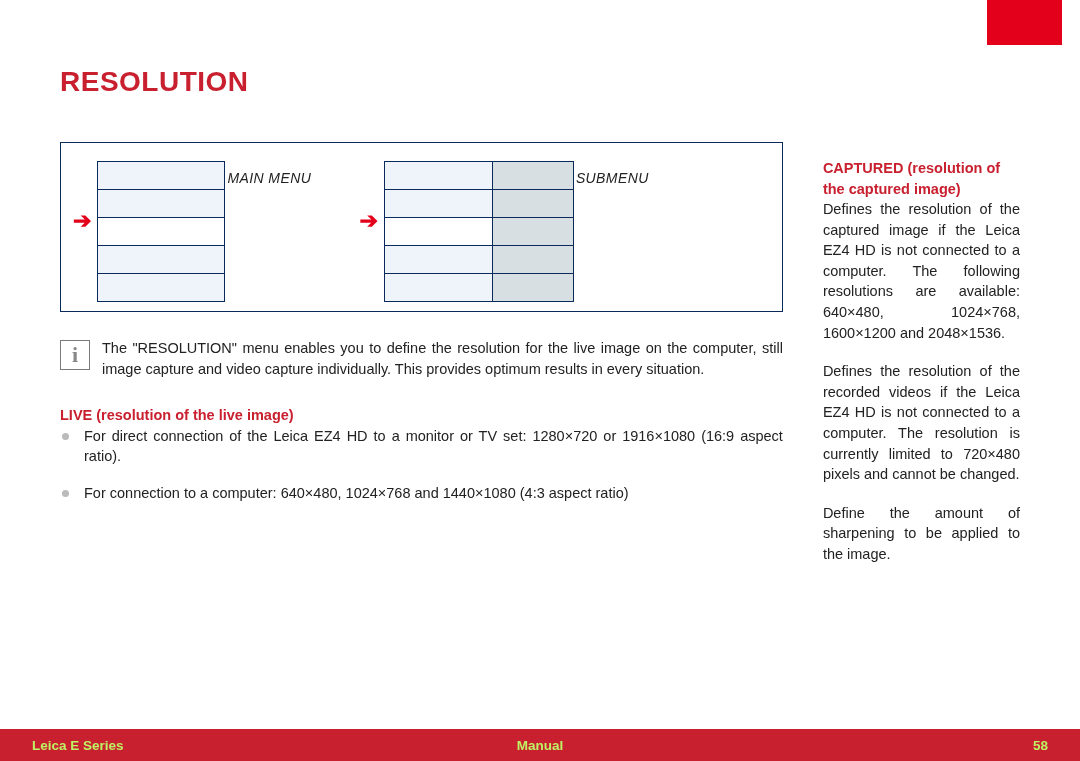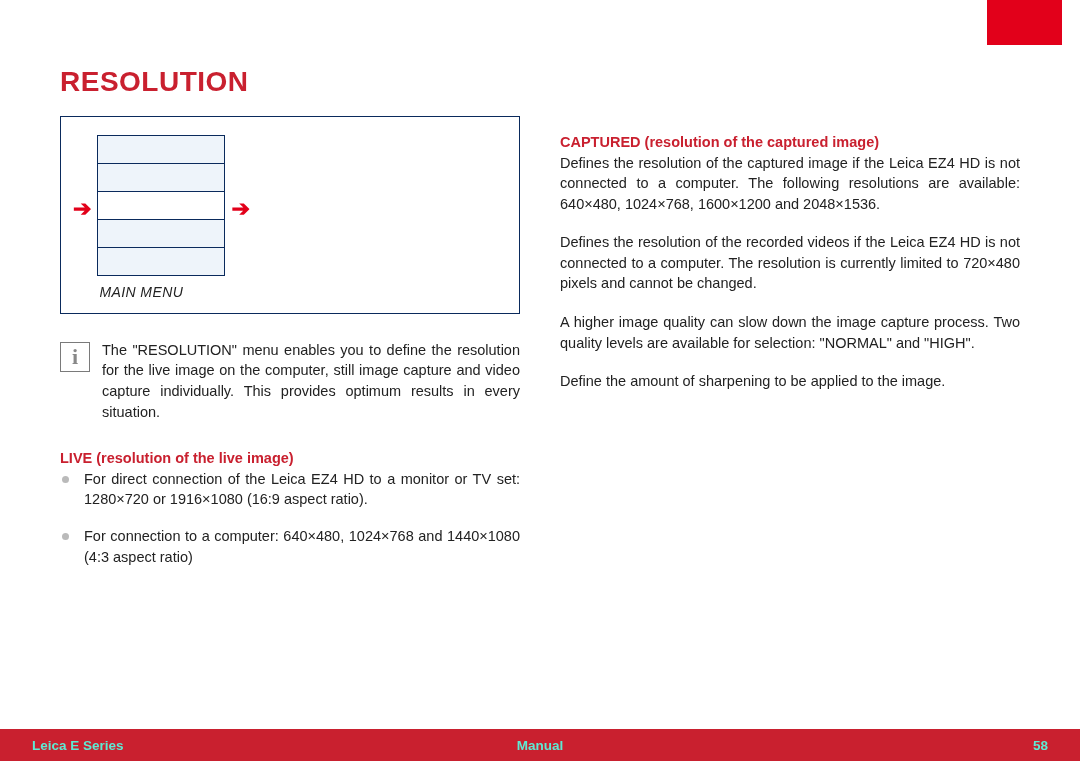--- a/index.html
+++ b/index.html
@@ -20,21 +20,21 @@
     background: #e2001a;
   }
   .page {
     padding: 66px 60px 0 60px;
   }
   h1 {
     font-size: 28px;
     font-weight: 700;
     color: #c9202f;
     letter-spacing: 0.5px;
-    margin-bottom: 18px;
+    margin-bottom: 44px;
   }
   .columns {
     display: flex;
     gap: 40px;
   }
   .col {
     flex: 1;
     font-size: 14.5px;
     line-height: 1.42;
   }
@@ -52,21 +52,21 @@
     color: #e2001a;
     font-size: 22px;
     font-weight: bold;
     line-height: 1;
     padding: 0 2px;
     position: relative;
     top: -10px;
   }
   .menu-table {
     display: flex;
-    flex-direction: column;
+    flex-direction: row;
   }
   .menu-table .stack {
     display: flex;
     flex-direction: column;
   }
   .menu-table .row {
     border: 1px solid #0a2a5c;
     height: 29px;
     margin-bottom: -1px;
   }
@@ -135,21 +135,21 @@
     border-radius: 50%;
     background: #bababa;
   }
   .footer {
     position: absolute;
     bottom: 0;
     left: 0;
     right: 0;
     height: 32px;
     background: #c9202f;
-    color: #5eead4;
+    color: #bef264;
     display: flex;
     align-items: center;
     justify-content: space-between;
     padding: 0 32px;
     font-size: 13.5px;
     font-weight: 700;
   }
   .footer .center {
     position: absolute;
     left: 50%;
@@ -175,20 +175,45 @@
             <div class="stack">
               <div class="row"></div>
               <div class="row"></div>
               <div class="row selected"></div>
               <div class="row"></div>
               <div class="row"></div>
             </div>
             <div class="menu-label">MAIN MENU</div>
           </div>
           <span class="arrow">➔</span>
+          <div class="menu-table sub-menu">
+            <div class="stack">
+              <div class="row">
+                  <div class="cell-left"></div>
+                  <div class="cell-right"></div>
+                </div>
+              <div class="row">
+                  <div class="cell-left"></div>
+                  <div class="cell-right"></div>
+                </div>
+              <div class="row selected">
+                  <div class="cell-left"></div>
+                  <div class="cell-right"></div>
+                </div>
+              <div class="row">
+                  <div class="cell-left"></div>
+                  <div class="cell-right"></div>
+                </div>
+              <div class="row">
+                  <div class="cell-left"></div>
+                  <div class="cell-right"></div>
+                </div>
+            </div>
+            <div class="menu-label">SUBMENU</div>
+          </div>
         </div>
       </div>
 
       <div class="info-block">
         <div class="info-icon">i</div>
         <div>The "RESOLUTION" menu enables you to define the resolution for the live image on the computer, still image capture and video capture individually. This provides optimum results in every situation.</div>
       </div>
 
       <div class="section-head">LIVE (resolution of the live image)</div>
       <ul class="bullets">
@@ -196,21 +221,20 @@
         <li>For connection to a computer: 640×480, 1024×768 and 1440×1080 (4:3 aspect ratio)</li>
       </ul>
     </div>
 
     <div class="col">
       <div class="section-head">CAPTURED (resolution of the captured image)</div>
       <div class="section-body">Defines the resolution of the captured image if the Leica EZ4 HD is not connected to a computer. The following resolutions are available: 640×480, 1024×768, 1600×1200 and 2048×1536.</div>
 
       <div class="section-body">Defines the resolution of the recorded videos if the Leica EZ4 HD is not connected to a computer. The resolution is currently limited to 720×480 pixels and cannot be changed.</div>
 
-      <div class="section-body">A higher image quality can slow down the image capture process. Two quality levels are available for selection: "NORMAL" and "HIGH".</div>
 
       <div class="section-body">Define the amount of sharpening to be applied to the image.</div>
     </div>
   </div>
 </div>
 
 <div class="footer">
   <span>Leica E Series</span>
   <span class="center">Manual</span>
   <span>58</span>

